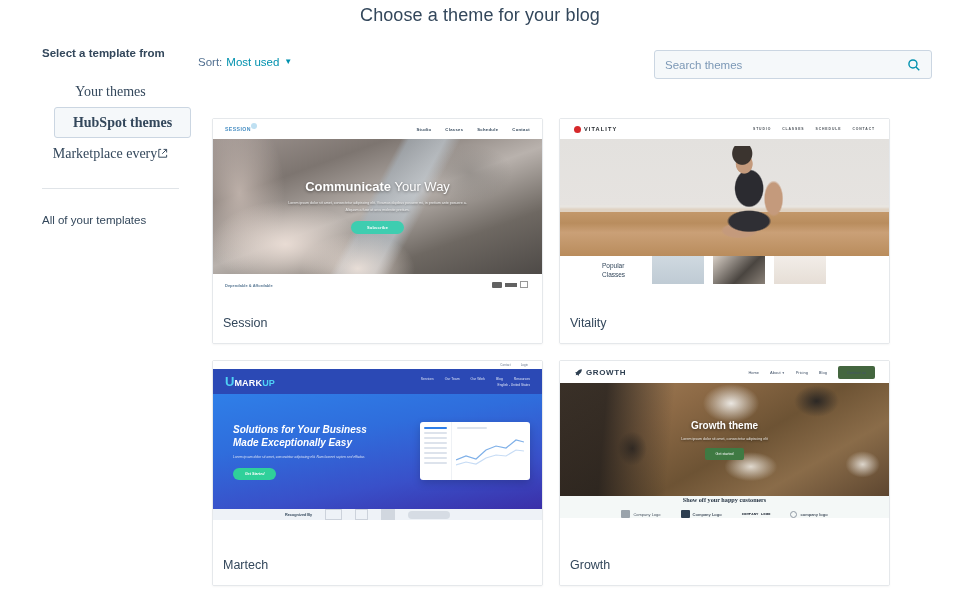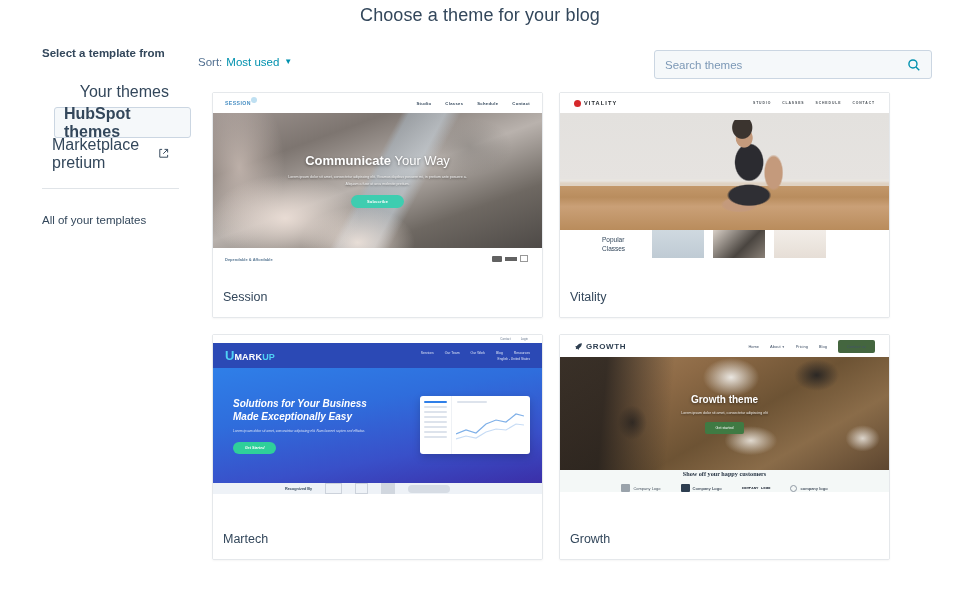--- a/index.html
+++ b/index.html
@@ -20,23 +20,23 @@
   }
 
   
   .sidebar { position: absolute; left: 42px; top: 47px; width: 140px; }
   .sidebar-heading {
     font-size: 11.5px; font-weight: 700; color: #33475b;
     margin-bottom: 17px; white-space: nowrap;
   }
   .side-item {
     height: 31px; display: flex; align-items: center;
-    padding: 0 9px; font-size: 16px; color: #33475b;
+    padding: 0 9px; font-size: 14px; color: #33475b;
     border-radius: 3px; border: 1px solid transparent;
-    width: 137px; justify-content: flex-end;
+    width: 137px; justify-content: center; font-family: Liberation Serif, serif;
   }
   .side-item.selected {
     background: #f5f8fa; border-color: #cbd6e2; font-weight: 700; margin-left: 12px;
   }
   .ext-icon { width: 11px; height: 11px; flex: none; }
   .side-divider {
     width: 137px; height: 1px; background: #e0e4e8;
     margin: 19px 0 0 0;
   }
   .all-templates {
@@ -61,21 +61,21 @@
   .search-box input {
     flex: 1; border: 0; outline: 0; background: transparent;
     font-family: "Liberation Sans", sans-serif;
     font-size: 11.5px; color: #33475b;
   }
   .search-box input::placeholder { color: #7c98b6; }
   .search-icon { width: 14px; height: 14px; flex: none; }
 
   
   .grid {
-    position: absolute; left: 212px; top: 92px;
+    position: absolute; left: 212px; top: 118px;
     width: 724px;
     display: grid; grid-template-columns: 331px 331px;
     column-gap: 54px; row-gap: 55px; gap: 16px;
   }
   .card {
     width: 331px; height: 226px;
     background: #fff;
     border: 1px solid #e5e8eb;
     border-radius: 2px;
     overflow: hidden;
@@ -261,21 +261,21 @@
 
     <div class="side-item">
       <span>Your themes</span>
     </div>
 
     <div class="side-item selected">
       <span>HubSpot themes</span>
     </div>
 
     <div class="side-item">
-      <span>Marketplace pretium</span>
+      <span>Marketplace every</span>
       <svg class="ext-icon" viewBox="0 0 16 16" fill="none" stroke="#33475b" stroke-width="1.4">
         <path d="M6 2H2.6v11.4H14V10"></path>
           <path d="M9.5 2H14v4.5"></path>
           <path d="M14 2 7.6 8.4"></path>
       </svg>
     </div>
 
     <div class="side-divider"></div>
     <div class="all-templates">All of your templates</div>
   </div>

